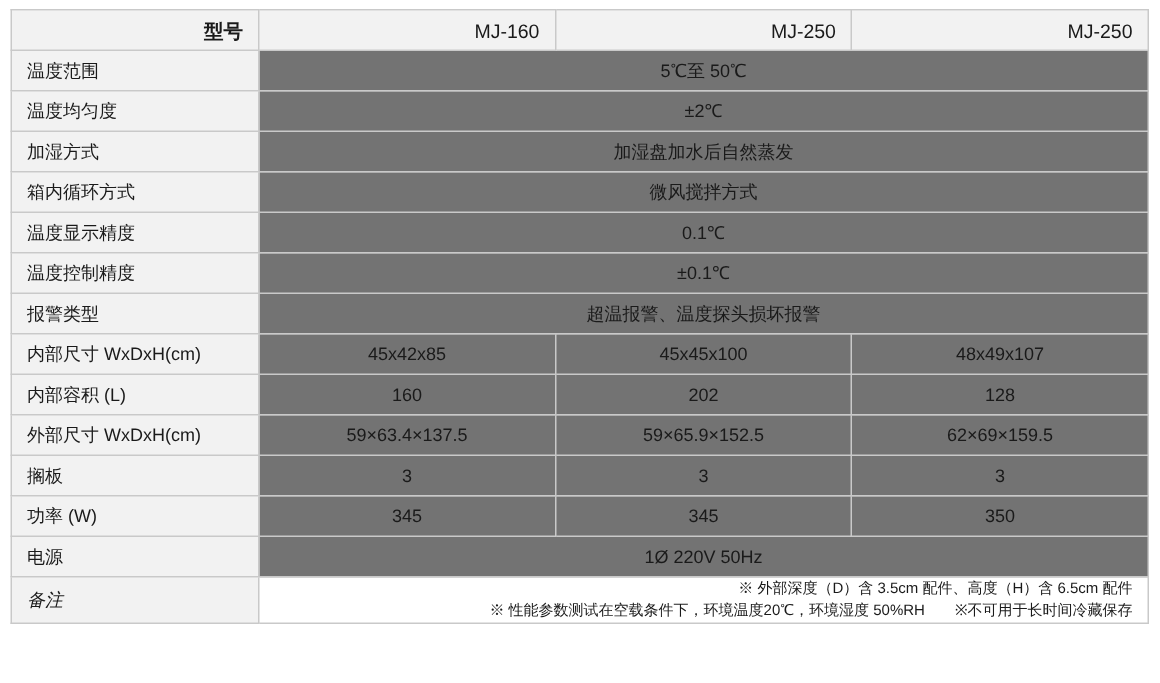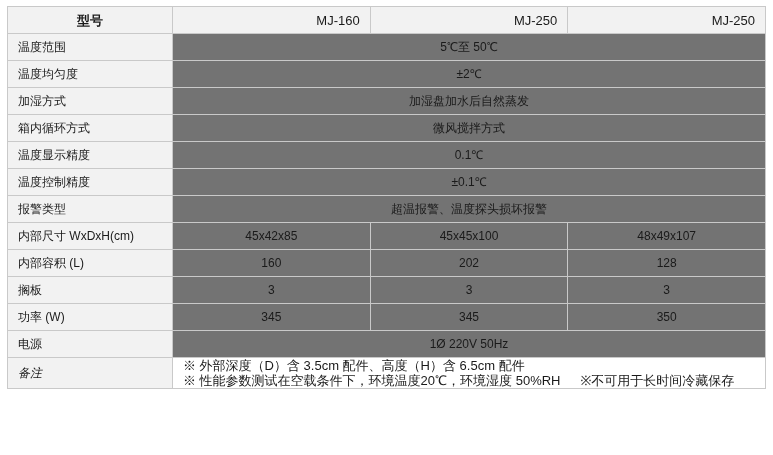--- a/index.html
+++ b/index.html
@@ -40,37 +40,37 @@
     color: #1a1a1a;
   }
   .hdr {
     background: #f2f2f2;
     font-weight: bold;
     text-align: right;
     font-size: 13px;
     height: 34px;
   }
   .hdr.col-label {
-    text-align: center;
+    text-align: right;
     font-weight: bold;
     font-size: 13px;
   }
   .val {
     text-align: center;
     background: #737373;
   }
   .val.span {
     text-align: center;
   }
   .remark-cell {
-    text-align: left;
+    text-align: right;
     padding: 5px 10px;
     height: 44px;
     line-height: 17px;
-    font-size: 13px;
+    font-size: 10px;
     background: #ffffff;
   }
   .remark-line { display: block; white-space: nowrap; }
   .remark-line .gap { display: inline-block; width: 20px; }
   .label-tall { height: 44px; font-style: italic; }
 </style>
 </head>
 <body>
 
 <div class="sheet">
@@ -118,20 +118,26 @@
         <td class="val">45x45x100</td>
         <td class="val">48x49x107</td>
       </tr>
       <tr>
         <td class="col-label">内部容积 (L)</td>
         <td class="val">160</td>
         <td class="val">202</td>
         <td class="val">128</td>
       </tr>
       <tr>
+        <td class="col-label">外部尺寸 WxDxH(cm)</td>
+        <td class="val">59×63.4×137.5</td>
+        <td class="val">59×65.9×152.5</td>
+        <td class="val">62×69×159.5</td>
+      </tr>
+      <tr>
         <td class="col-label">搁板</td>
         <td class="val">3</td>
         <td class="val">3</td>
         <td class="val">3</td>
       </tr>
       <tr>
         <td class="col-label">功率 (W)</td>
         <td class="val">345</td>
         <td class="val">345</td>
         <td class="val">350</td>

